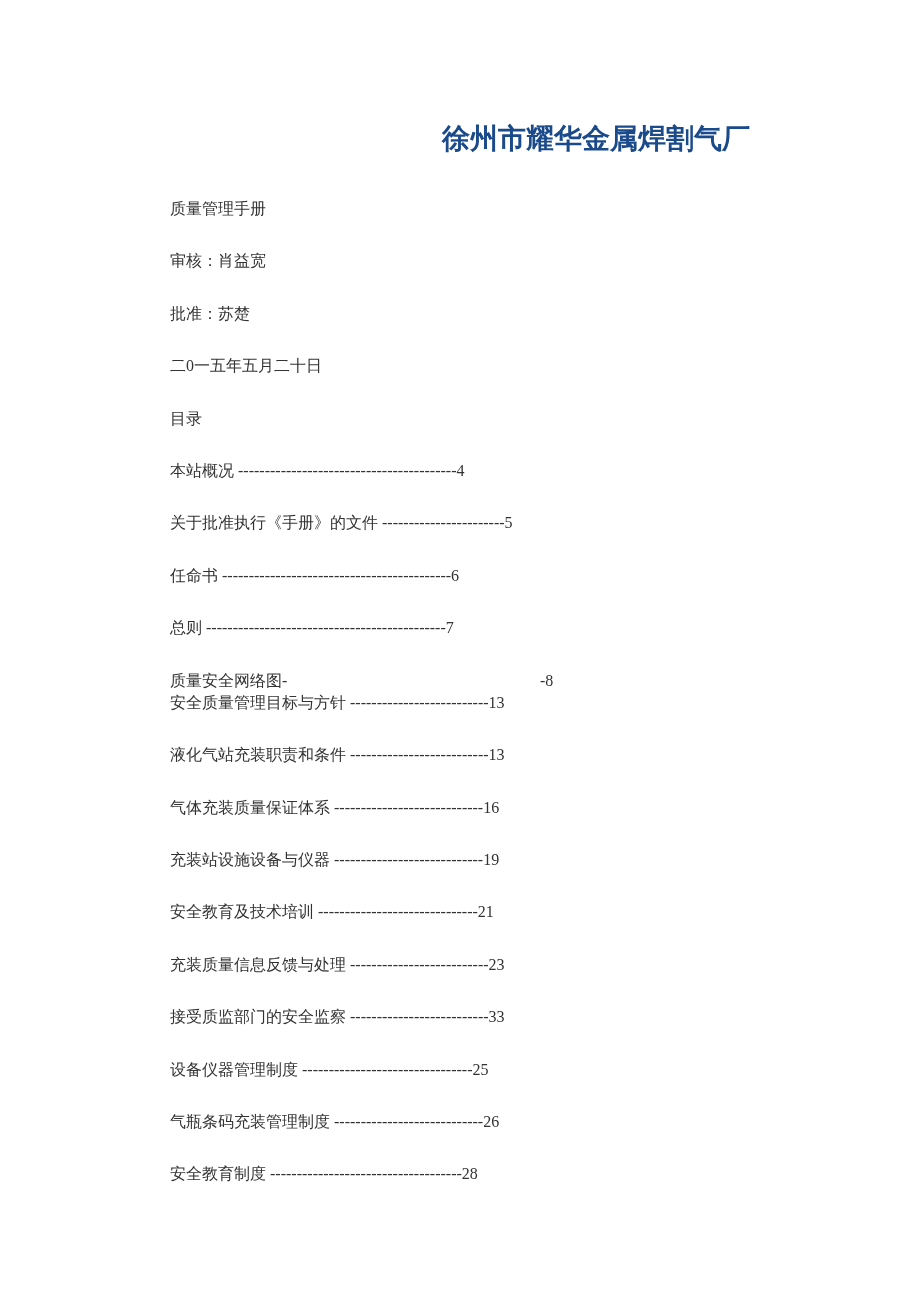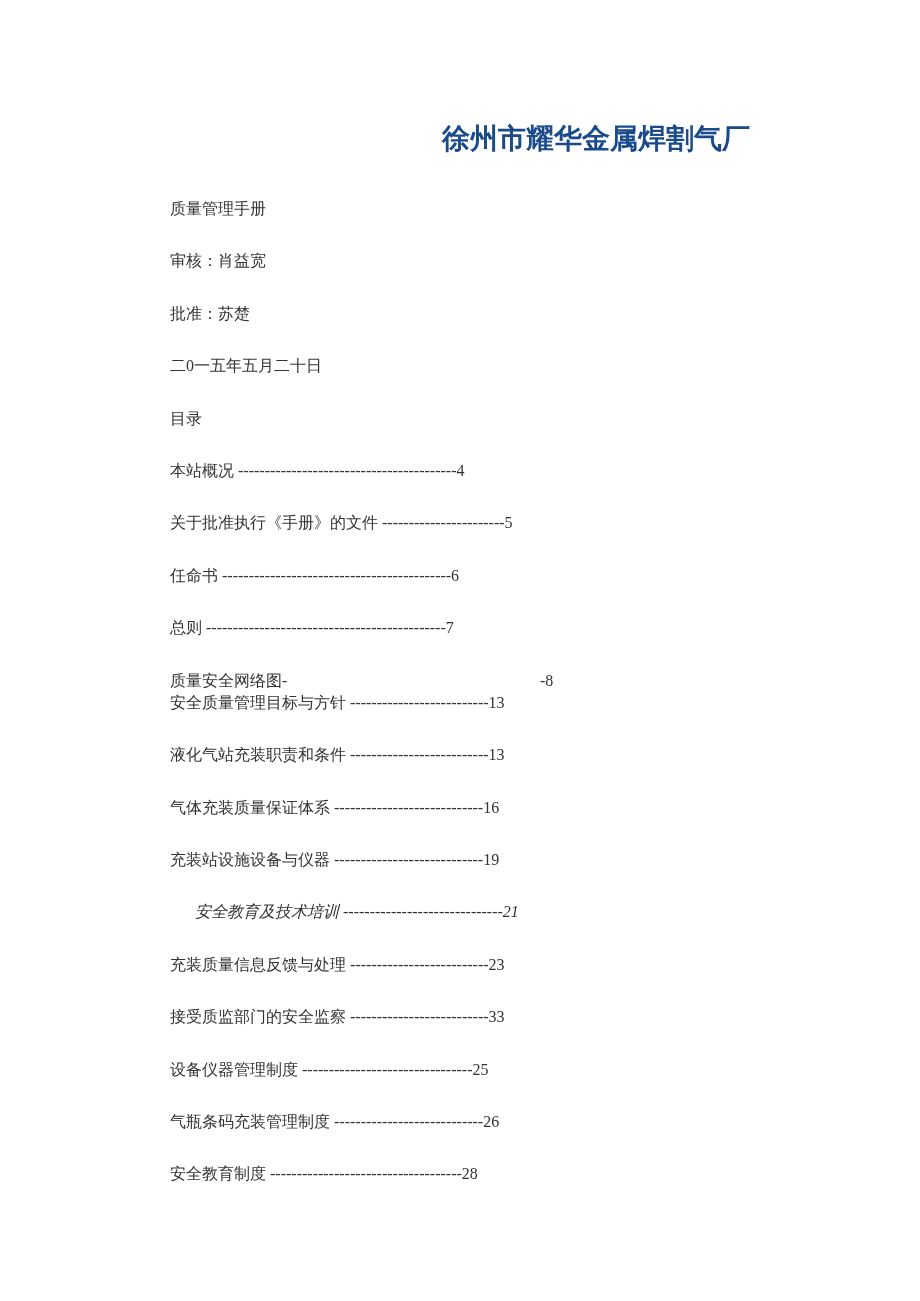--- a/index.html
+++ b/index.html
@@ -26,22 +26,20 @@
       margin-bottom: 30px;
       line-height: 1.4;
     }
     .toc-entry {
       font-size: 16px;
       color: #333333;
       margin-bottom: 30px;
       line-height: 1.4;
     }
     .toc-entry.italic {
-      font-style: italic;
-      margin-left: 25px;
     }
     .network-line {
       display: flex;
       font-size: 16px;
       color: #333333;
       line-height: 1.4;
     }
     .network-label {
       width: 370px;
     }

